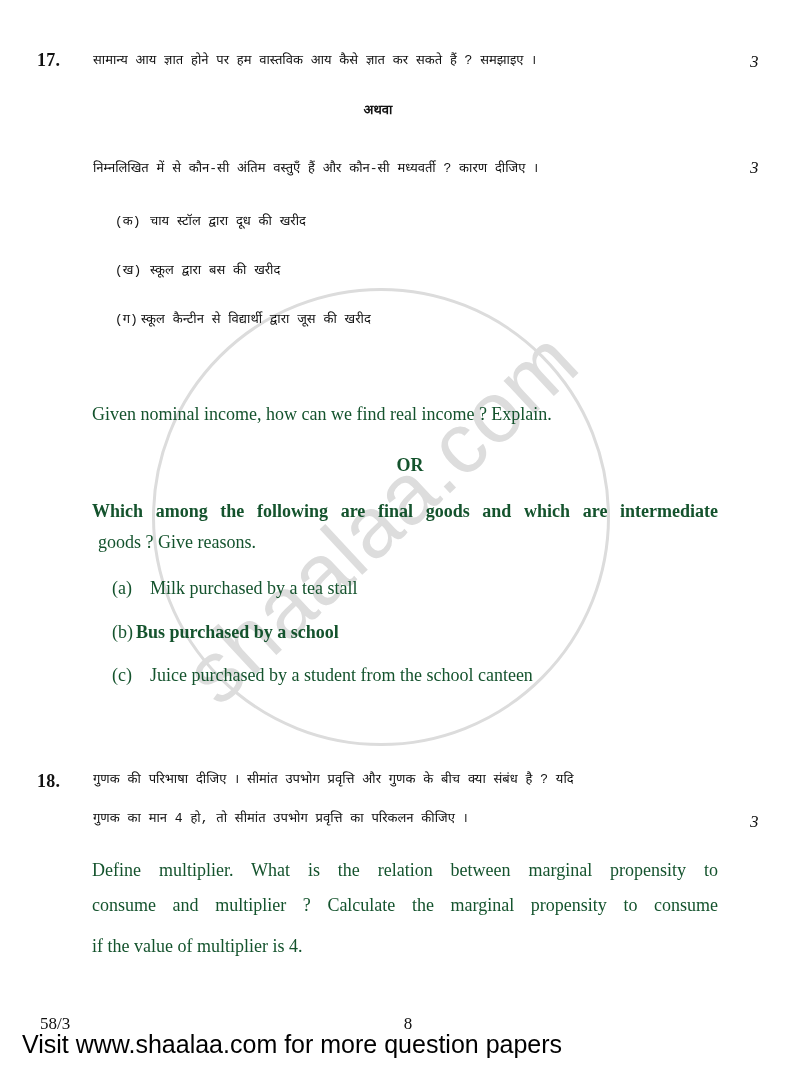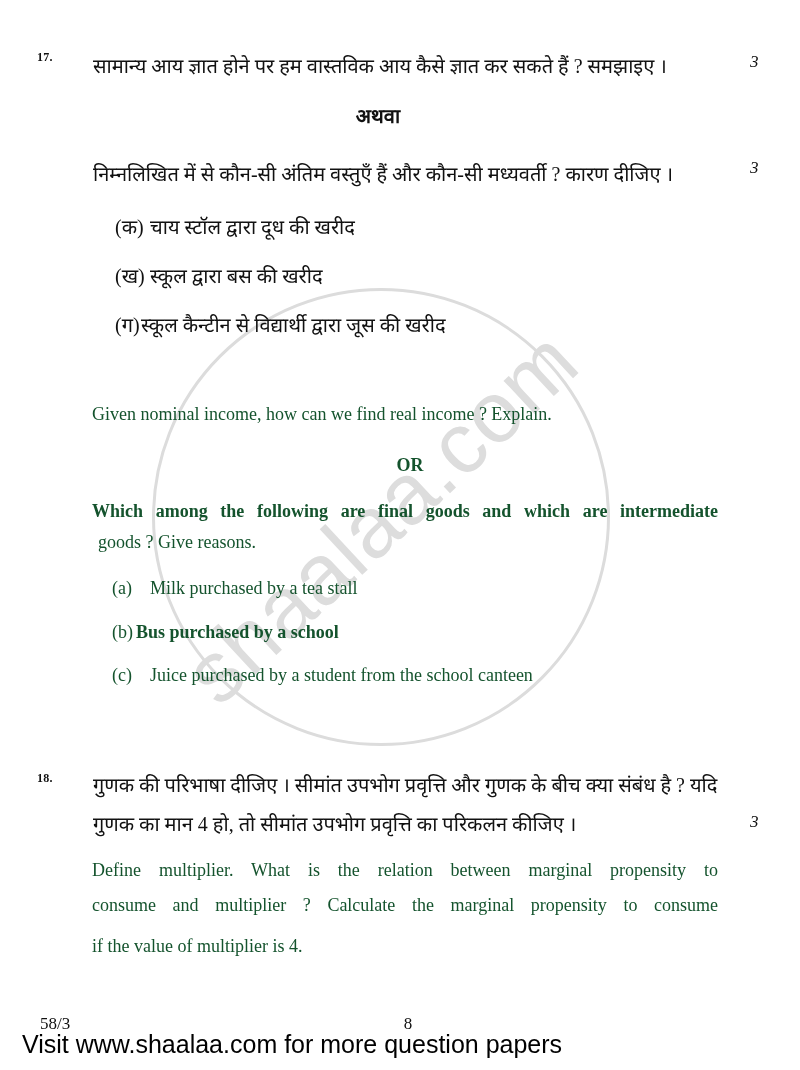--- a/index.html
+++ b/index.html
@@ -52,34 +52,34 @@
 
   
   #content {
     position: relative;
     z-index: 2;
   }
 
   .qnum {
     position: absolute;
     font-weight: bold;
-    font-size: 12px;
+    font-size: 18px;
     letter-spacing: 0.3px;
   }
 
   .marks {
     position: absolute;
     font-style: italic;
     font-size: 17px;
     font-family: "Liberation Serif", "DejaVu Serif", serif;
   }
 
   .hi {
-    font-family: Liberation Serif, serif;
-    font-size: 20px;
+    font-family: Liberation Mono, monospace;
+    font-size: 13px;
     line-height: 1.55;
     color: #111111;
   }
 
   .en {
     font-family: "Liberation Serif", "DejaVu Serif", serif;
     font-size: 18px;
     line-height: 1.62;
     color: #14532d;
   }

